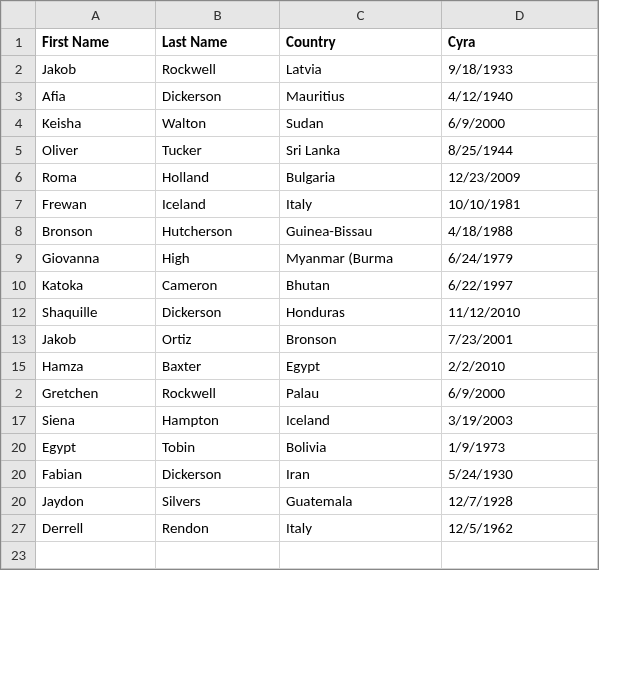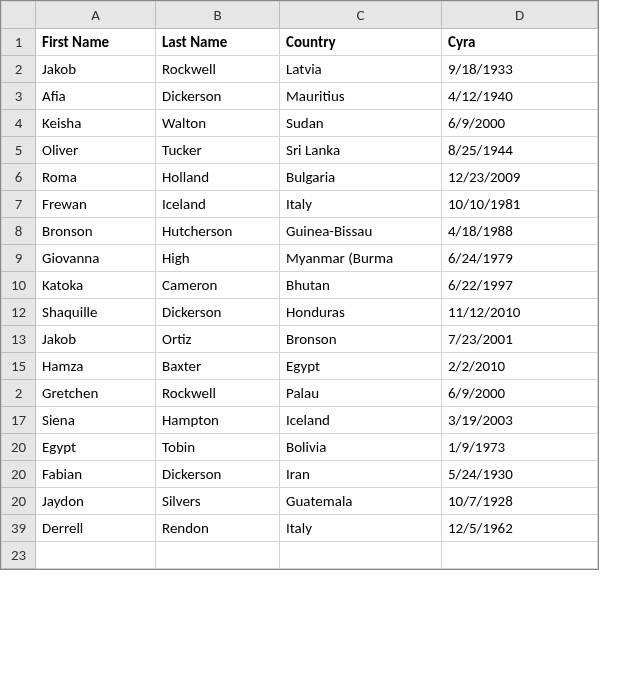--- a/index.html
+++ b/index.html
@@ -210,24 +210,24 @@
           <td class="cell">Fabian</td>
           <td class="cell">Dickerson</td>
           <td class="cell">Iran</td>
           <td class="cell">5/24/1930</td>
         </tr>
         <tr>
           <th class="row-header">20</th>
           <td class="cell">Jaydon</td>
           <td class="cell">Silvers</td>
           <td class="cell">Guatemala</td>
-          <td class="cell">10/7/1928</td>
-        </tr>
-        <tr>
-          <th class="row-header">39</th>
+          <td class="cell">12/7/1928</td>
+        </tr>
+        <tr>
+          <th class="row-header">27</th>
           <td class="cell">Derrell</td>
           <td class="cell">Rendon</td>
           <td class="cell">Italy</td>
           <td class="cell">12/5/1962</td>
         </tr>
         <tr>
           <th class="row-header">23</th>
           <td class="cell"></td>
           <td class="cell"></td>
           <td class="cell"></td>

